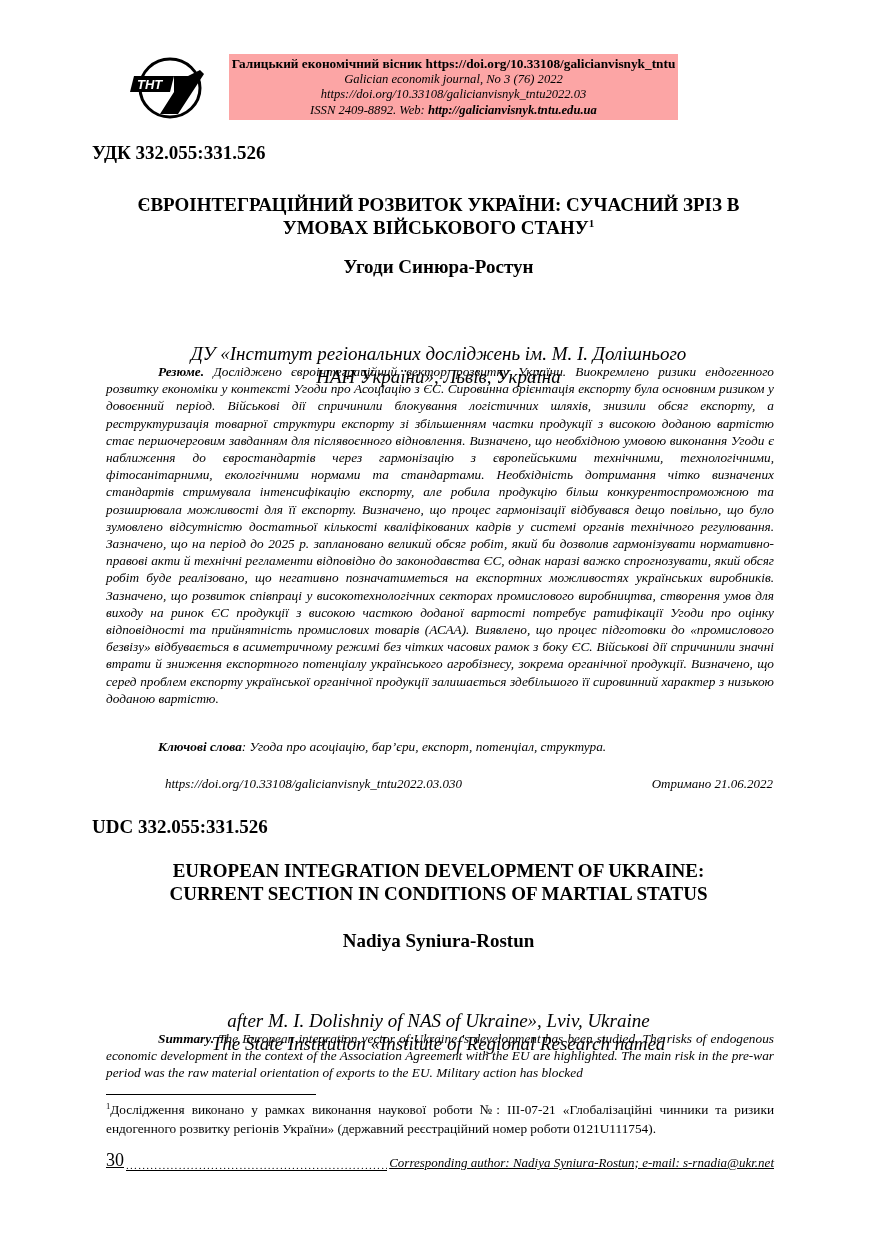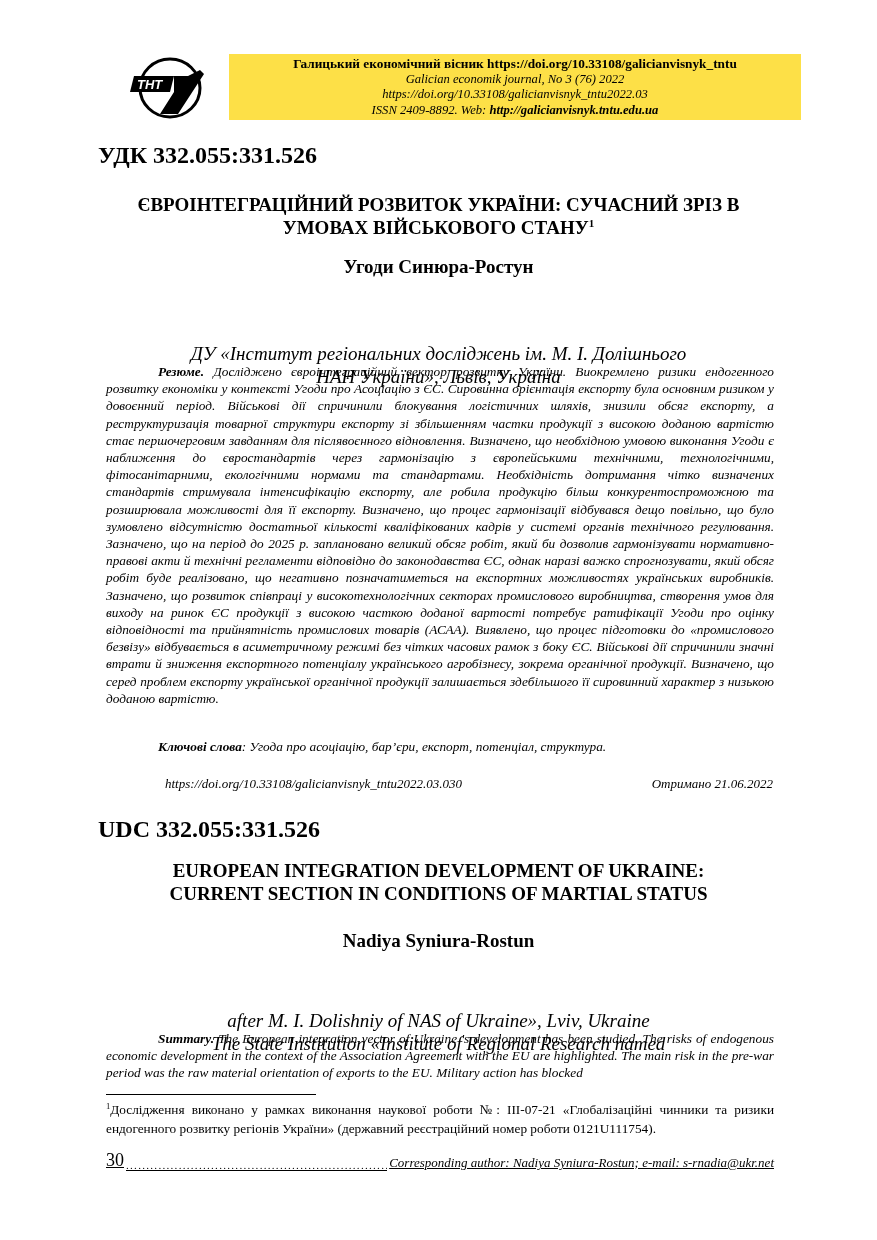--- a/index.html
+++ b/index.html
@@ -1,28 +1,28 @@
 <!DOCTYPE html>
 <html><head>
 <meta charset="utf-8">
 <style>
   html, body { margin: 0; padding: 0; background: #ffffff; }
   body { width: 877px; height: 1240px; position: relative; overflow: hidden;
          font-family: "Liberation Serif", "DejaVu Serif", serif; color: #000; }
 
   .header { position: absolute; left: 126px; top: 52px; width: 640px; height: 70px; }
   .logo { position: absolute; left: 4px; top: 4px; width: 76px; height: 64px; }
-  .banner { position: absolute; left: 103px; top: 2px; width: 572px; height: 66px;
-            background: #fde047; text-align: center; font-size: 12.6px; line-height: 15.5px;
+  .banner { position: absolute; left: 103px; top: 2px; width: 449px; height: 66px;
+            background: #fca5a5; text-align: center; font-size: 12.6px; line-height: 15.5px;
             padding-top: 2px; box-sizing: border-box; }
   .banner .b1 { font-weight: bold; font-size: 13.3px; }
   .banner .i { font-style: italic; }
   .banner .bi { font-style: italic; font-weight: normal; }
 
-  .udc { position: absolute; left: 98px; font-weight: bold; font-size: 24px; }
+  .udc { position: absolute; left: 92px; font-weight: bold; font-size: 19px; }
   .title { position: absolute; left: 100px; width: 677px; text-align: center;
            font-weight: bold; font-size: 19px; line-height: 23px; }
   .title sup { font-size: 11px; vertical-align: 7px; line-height: 0; }
   .author { position: absolute; left: 100px; width: 677px; text-align: center;
             font-weight: bold; font-size: 19px; }
   .affil { position: absolute; left: 100px; width: 677px; text-align: center;
            font-style: italic; font-size: 19px; line-height: 23px; margin-top: 44px; }
 
   .abstract { position: absolute; left: 106px; width: 668px; font-style: italic;
               font-size: 13.3px; line-height: 17.2px; text-align: justify; }

